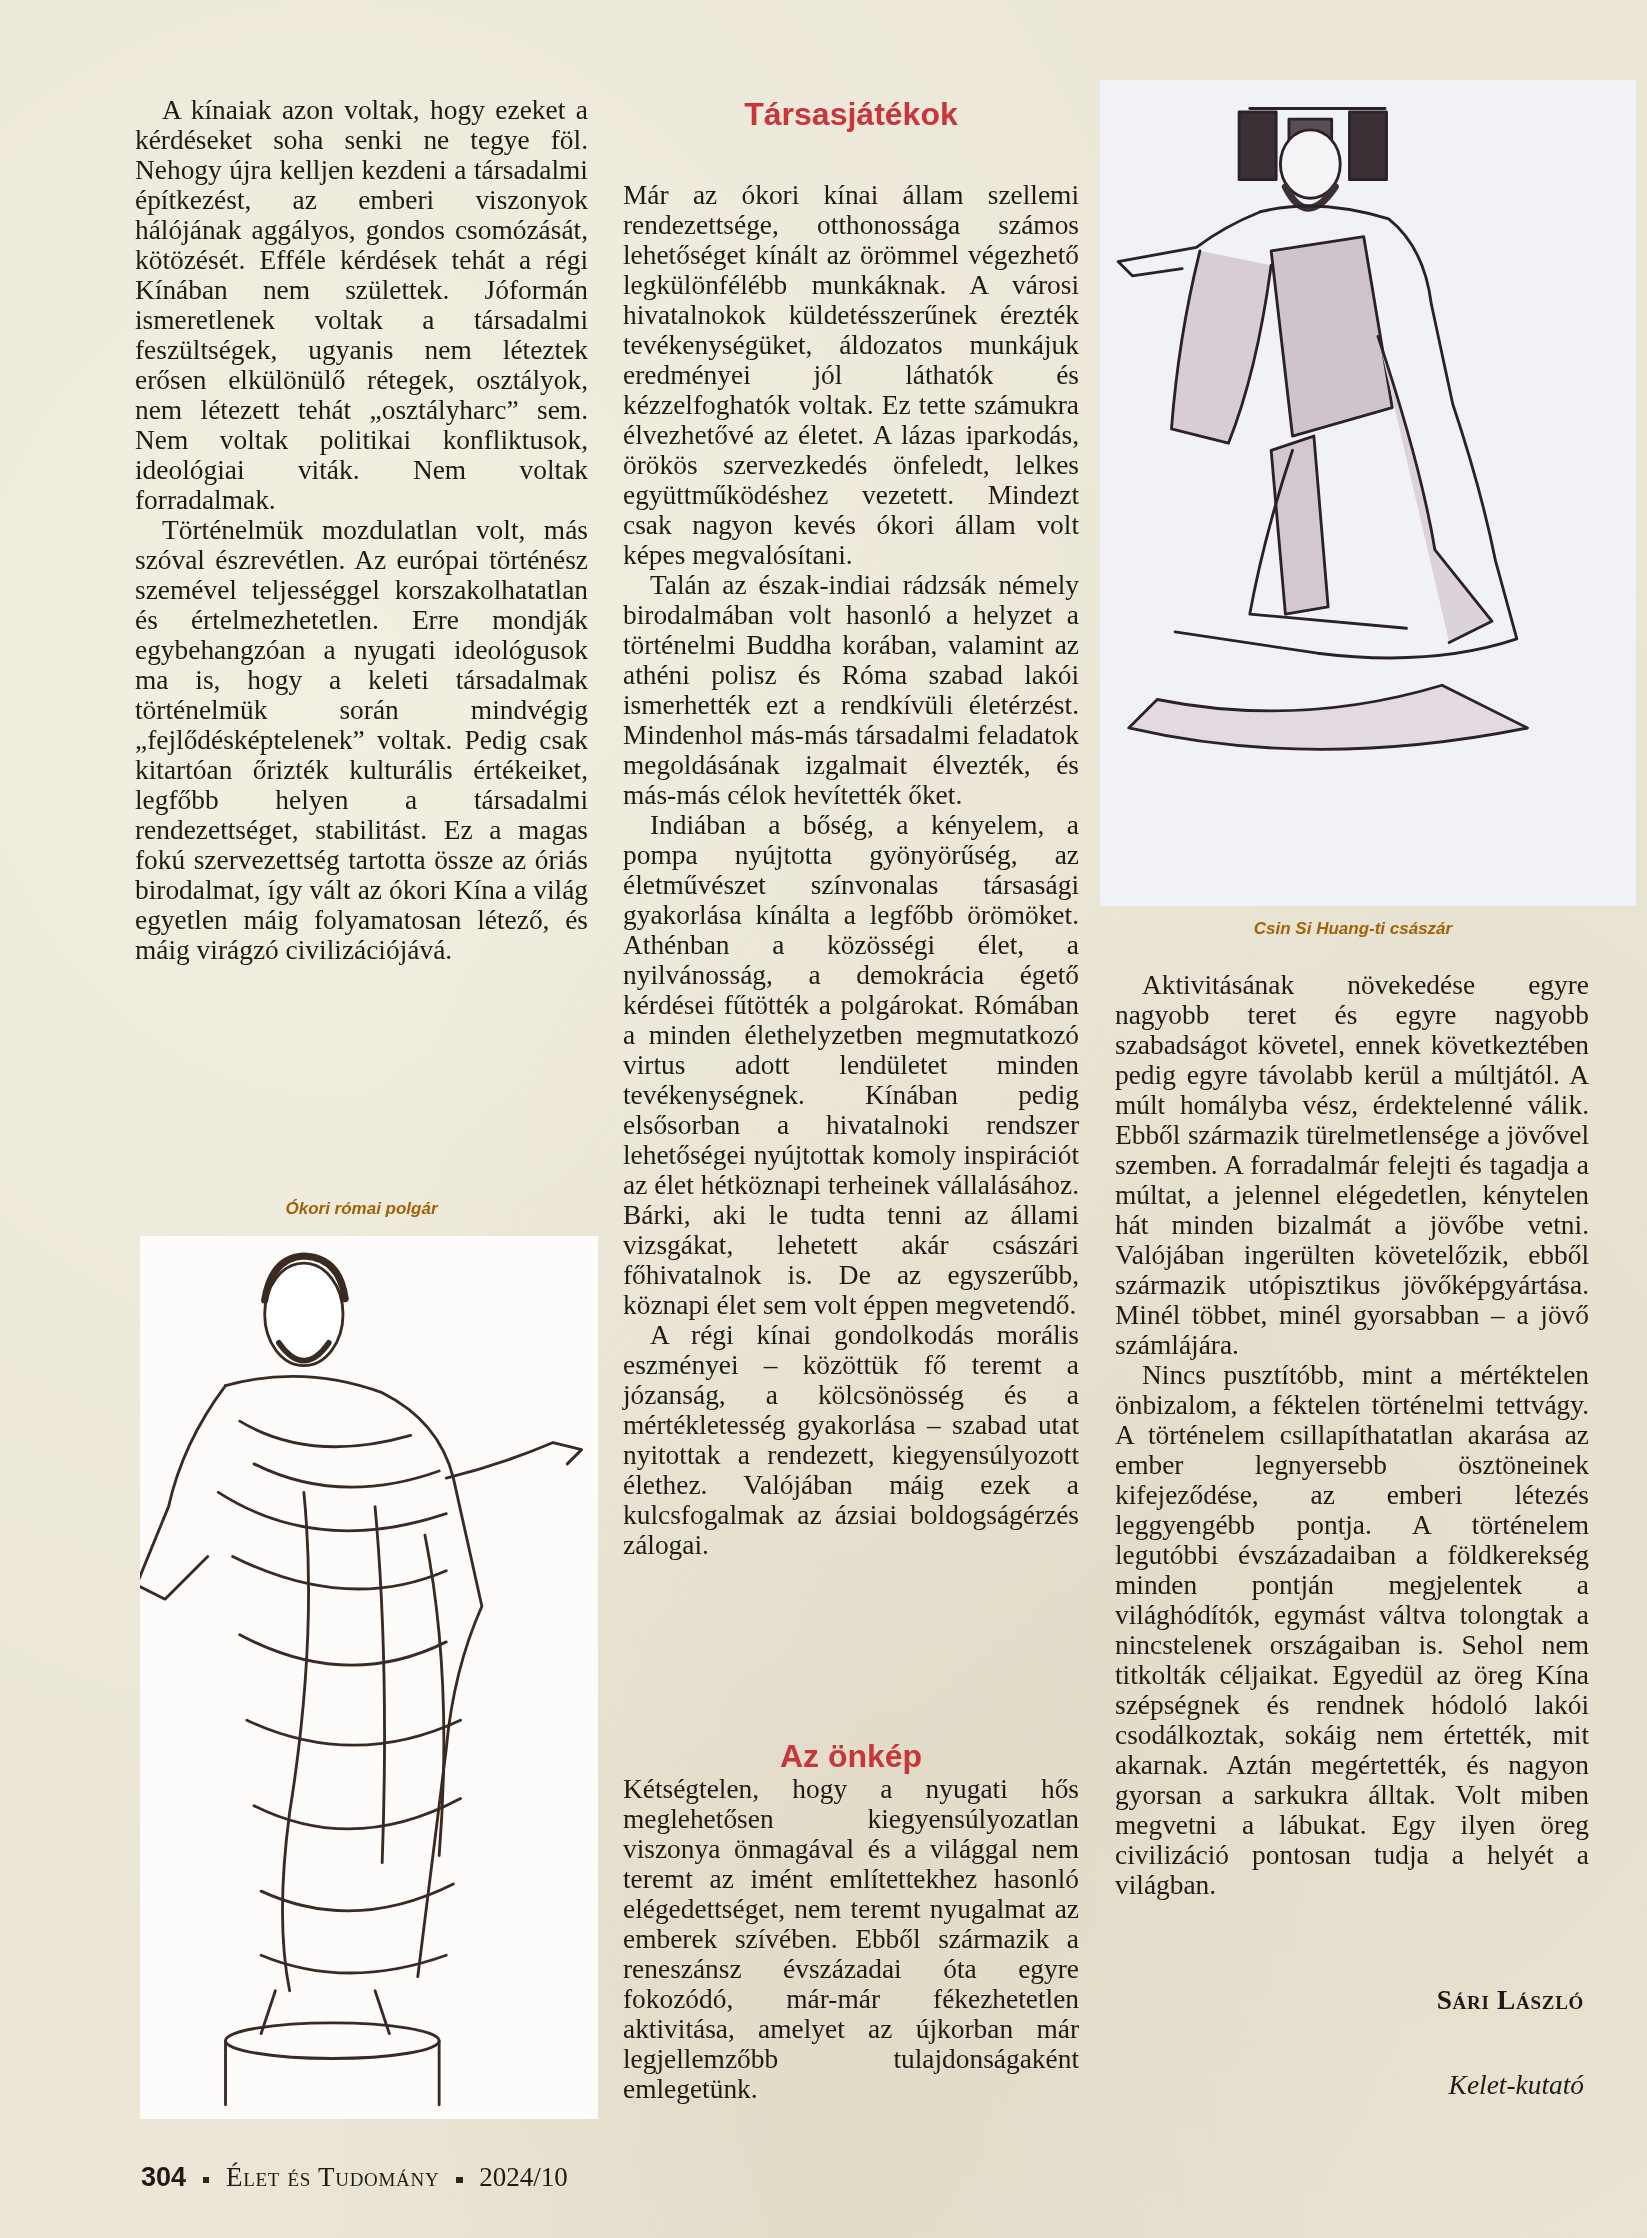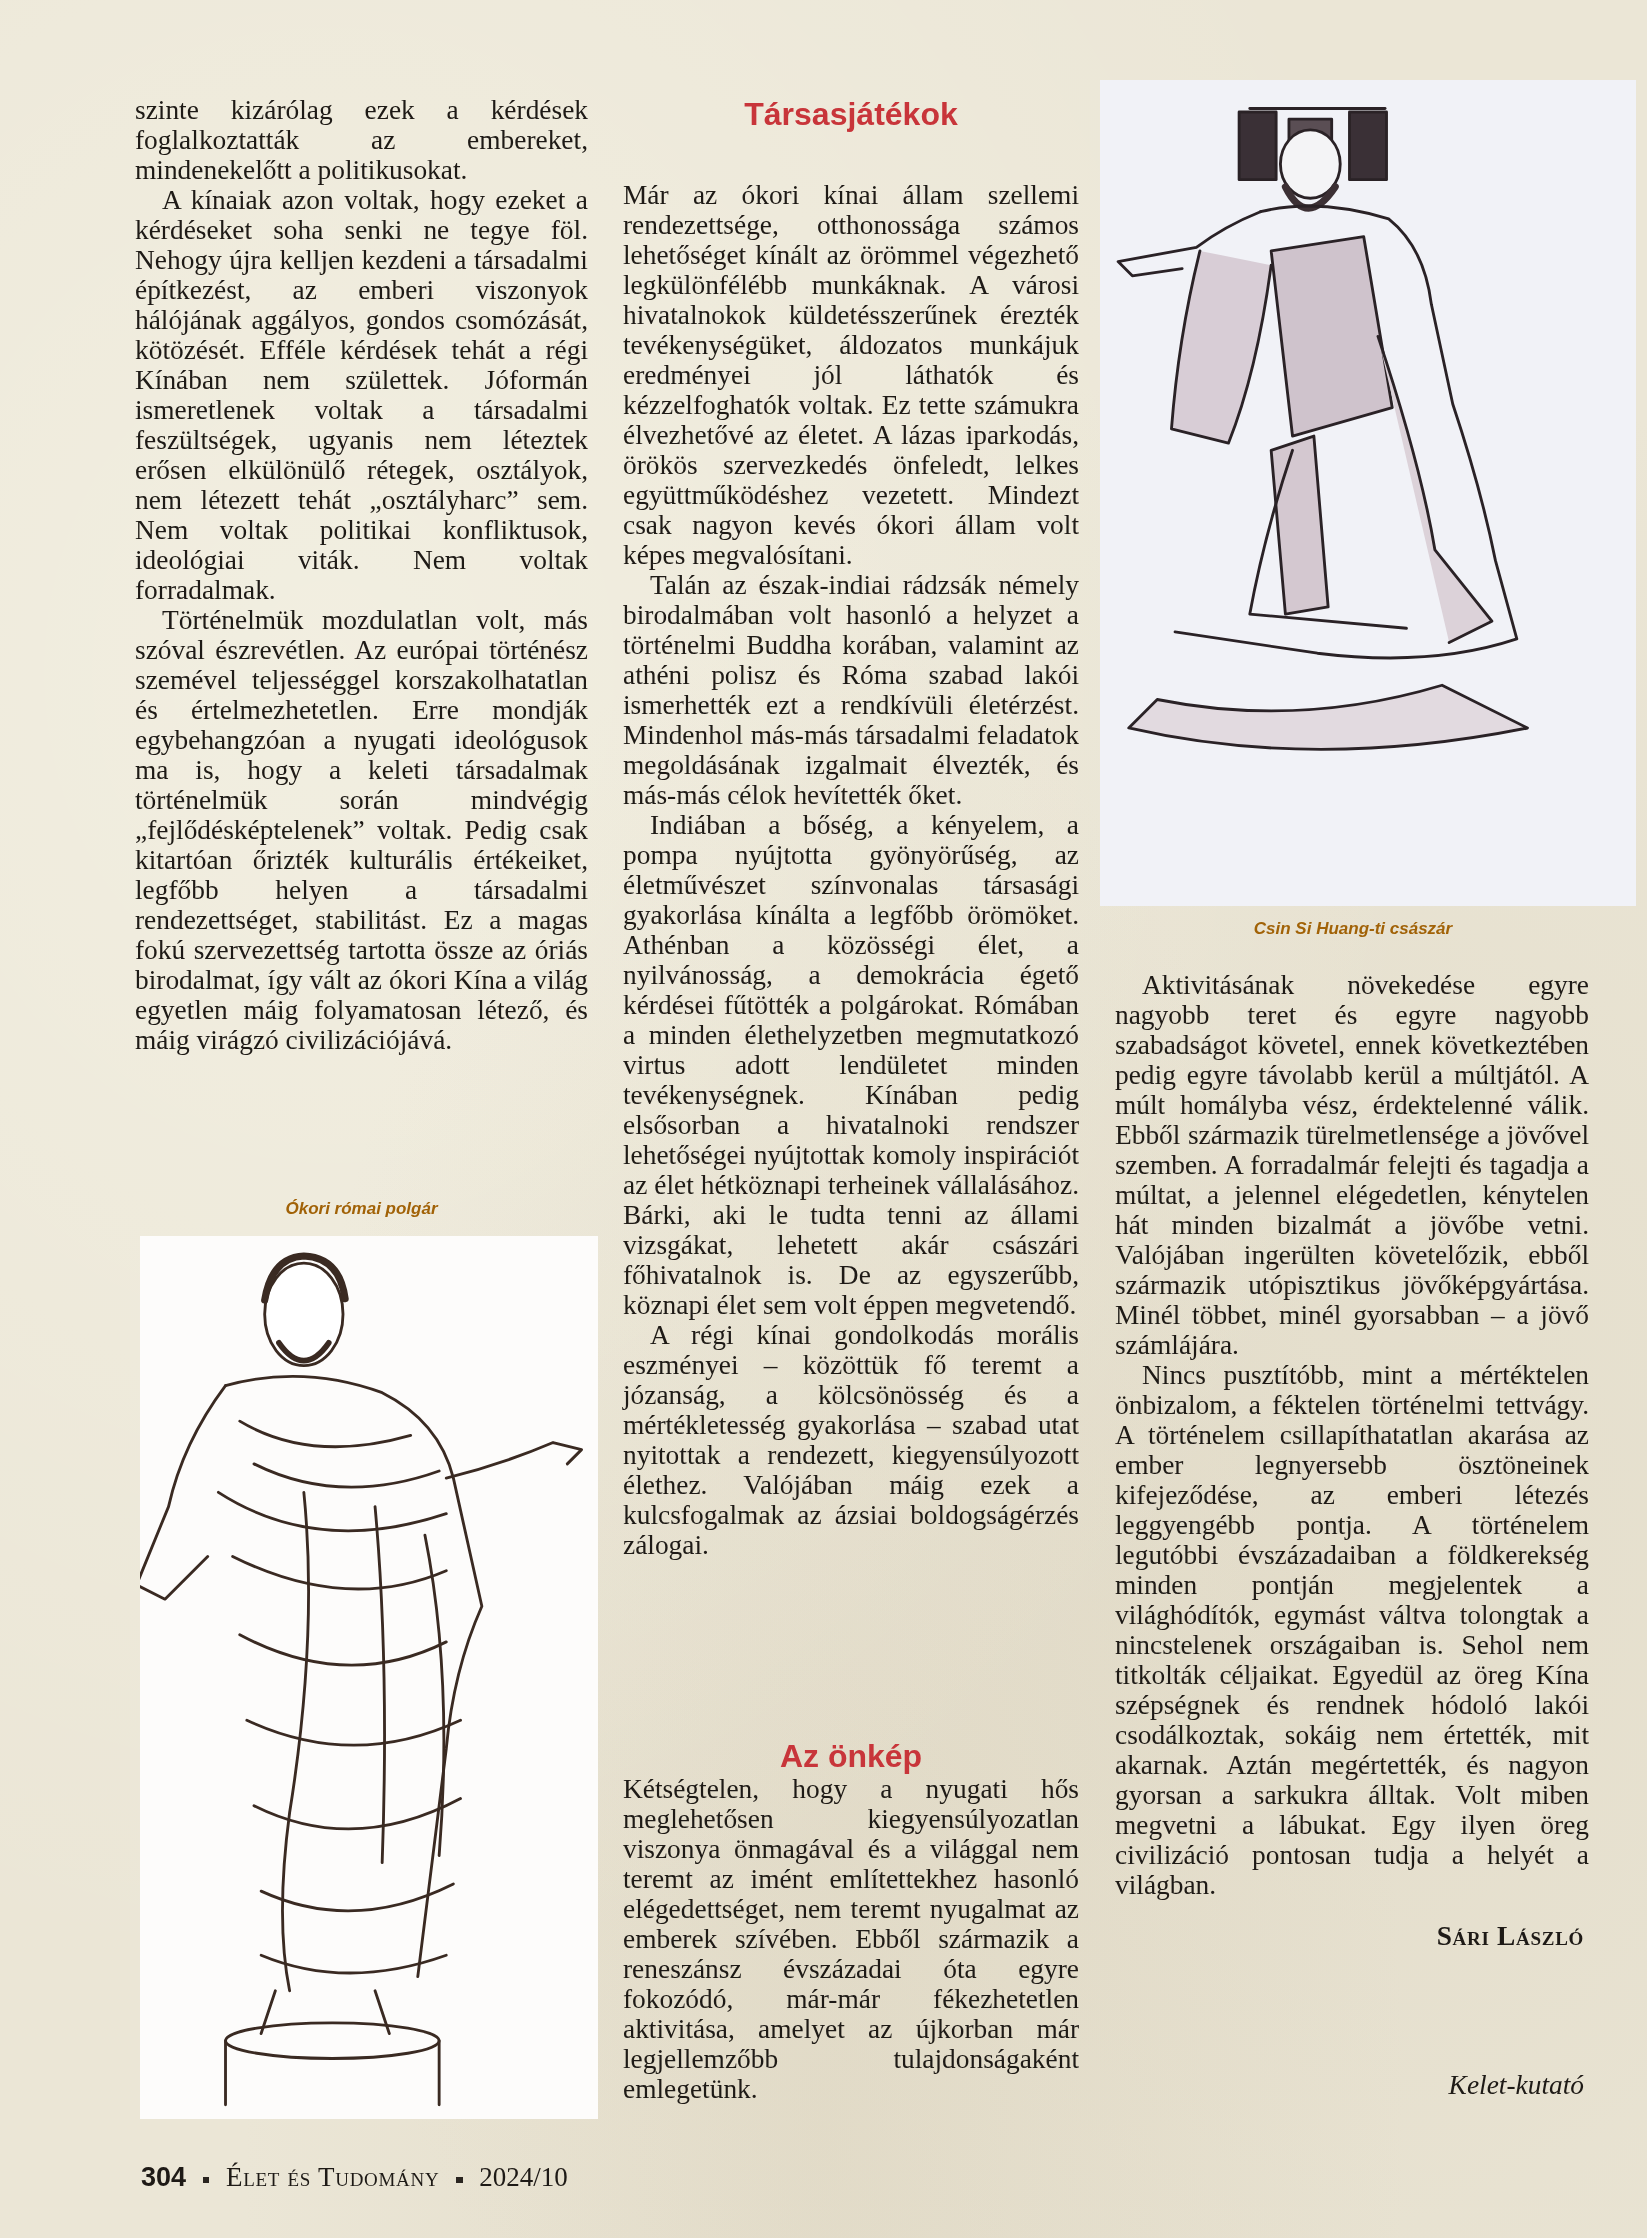--- a/index.html
+++ b/index.html
@@ -51,35 +51,34 @@
     position: absolute; background: #fbfaf8;
     overflow: hidden;
   }
   #fig-roman { left: 140px; top: 1236px; width: 458px; height: 883px; background: #fdfcfb; }
   #fig-emperor { left: 1100px; top: 80px; width: 536px; height: 826px; background: #f1f2f7; }
   .figure svg { width: 100%; height: 100%; display: block; }
   .signature {
     position: absolute; right: 63px; width: 285px; text-align: right;
     font-size: 27.4px; line-height: 30px;
   }
-  #author { top: 1921px; font-weight: bold; font-variant: small-caps; letter-spacing: 0.7px; }
+  #author { top: 1985px; font-weight: bold; font-variant: small-caps; letter-spacing: 0.7px; }
   #author-role { top: 2070px; font-style: italic; }
   #footer {
     position: absolute; left: 141px; top: 2162px;
     font-size: 27px; line-height: 31px; white-space: nowrap;
   }
   #footer .num { font-family: "Liberation Sans", "DejaVu Sans", sans-serif; font-weight: bold; }
   #footer .mag { font-variant: small-caps; letter-spacing: 0.7px; }
   #footer .bullet { display: inline-block; width: 6.4px; height: 6.4px; background: #2a2520; vertical-align: middle; margin: 0 10px; }
 </style>
 </head>
 <body>
 
 <div class="col" id="col1">
-  <p class="noindent">szinte kizárólag ezek a kérdések foglalkoztatták az embereket, mindenekelőtt a politikusokat.</p>
   <p class="indent">A kínaiak azon voltak, hogy ezeket a kérdéseket soha senki ne tegye föl. Nehogy újra kelljen kezdeni a társadalmi építkezést, az emberi viszonyok hálójának aggályos, gondos csomózását, kötözését. Efféle kérdések tehát a régi Kínában nem születtek. Jóformán ismeretlenek voltak a társadalmi feszültségek, ugyanis nem léteztek erősen elkülönülő rétegek, osztályok, nem létezett tehát „osztályharc” sem. Nem voltak politikai konfliktusok, ideológiai viták. Nem voltak forradalmak.</p>
   <p class="indent">Történelmük mozdulatlan volt, más szóval észrevétlen. Az európai történész szemével teljességgel korszakolhatatlan és értelmezhetetlen. Erre mondják egybehangzóan a nyugati ideológusok ma is, hogy a keleti társadalmak történelmük során mindvégig „fejlődésképtelenek” voltak. Pedig csak kitartóan őrizték kulturális értékeiket, legfőbb helyen a társadalmi rendezettséget, stabilitást. Ez a magas fokú szervezettség tartotta össze az óriás birodalmat, így vált az ókori Kína a világ egyetlen máig folyamatosan létező, és máig virágzó civilizációjává.</p>
 </div>
 
 <div class="caption" id="caption1">Ókori római polgár</div>
 
 <div class="figure" id="fig-roman">
   <svg viewBox="0 0 643 1240">
     <g fill="none" stroke="#3a2a22" stroke-width="4" stroke-linecap="round" stroke-linejoin="round">
       <ellipse cx="230" cy="110" rx="55" ry="72" fill="#fff"></ellipse>

